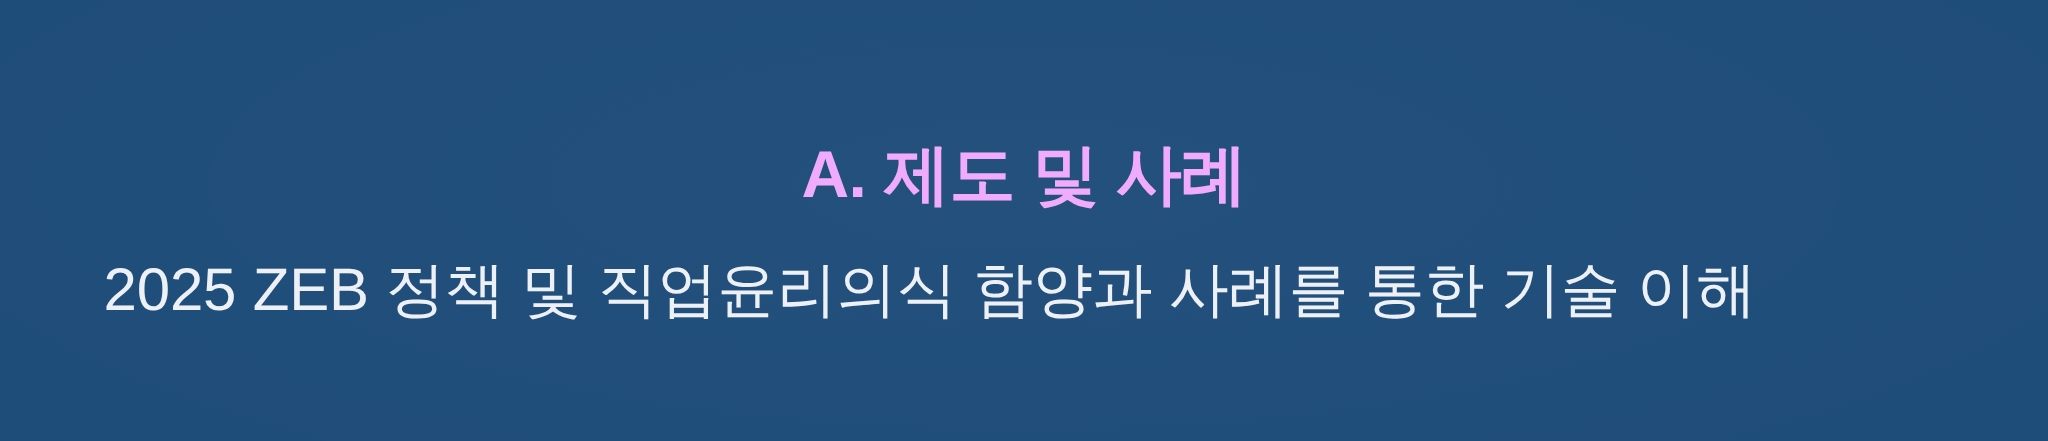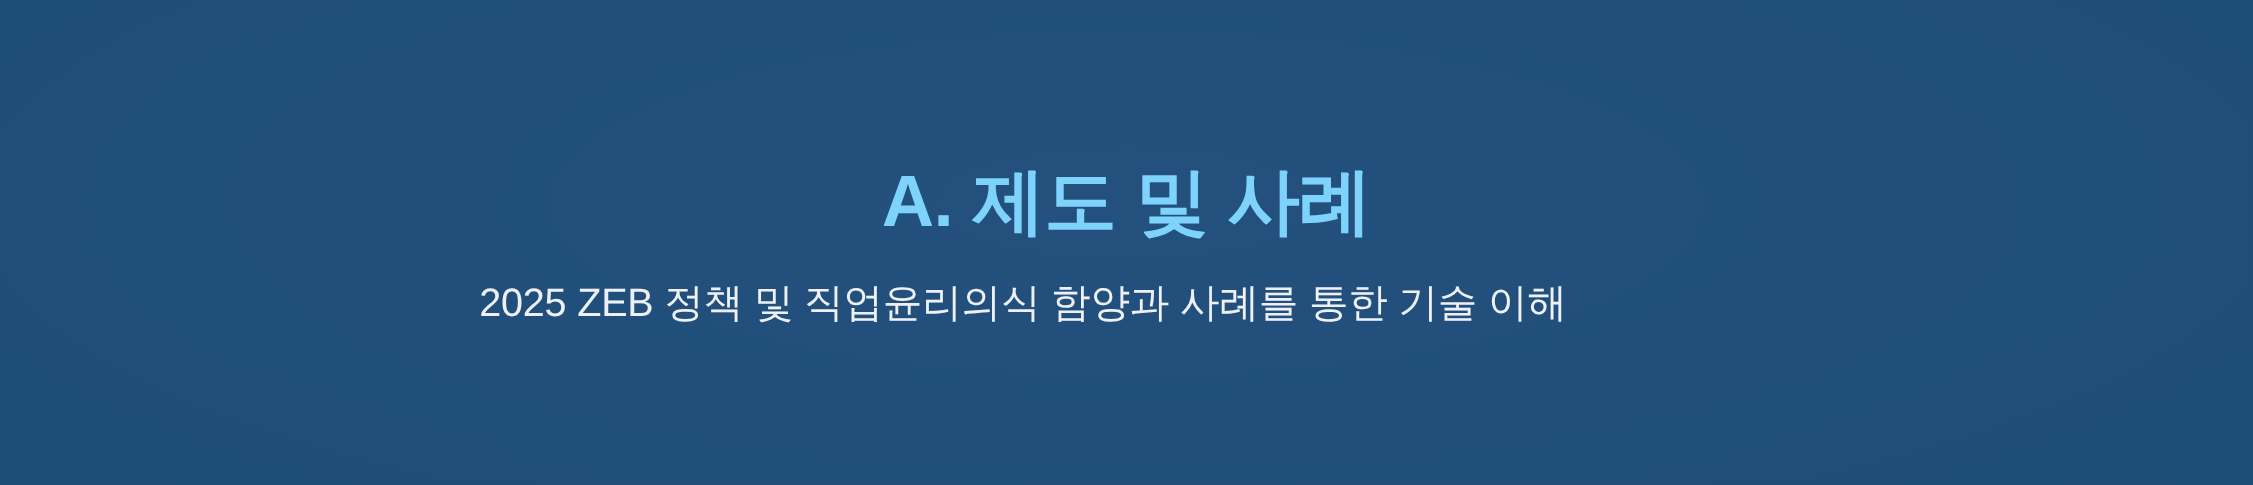--- a/index.html
+++ b/index.html
@@ -41,40 +41,40 @@
     left: 0;
     top: 0;
     width: 2048px;
     text-align: center;
   }
 
   .slide-title {
     position: absolute;
     left: 0;
     width: 2048px;
-    top: 142px;            
+    top: 134px;            
     margin: 0;
     font-family: "Liberation Sans", "DejaVu Sans", sans-serif;
     font-size: 66px;
     line-height: 80px;
     font-weight: 700;
     letter-spacing: -0.6px;
-    color: #7dd3fc;
+    color: #f0abfc;
     white-space: nowrap;
     text-rendering: geometricPrecision;
   }
 
   .slide-subtitle {
     position: absolute;
     left: 0;
     width: 1860px;
-    top: 248px;            
+    top: 263px;            
     margin: 0;
     font-family: "Liberation Sans", "DejaVu Sans", sans-serif;
-    font-size: 36px;
+    font-size: 60px;
     line-height: 54px;
     font-weight: 400;
     letter-spacing: -0.2px;
     color: #EDF1F5;
     white-space: nowrap;
     text-rendering: geometricPrecision;
   }
 </style>
 </head>
 <body>

